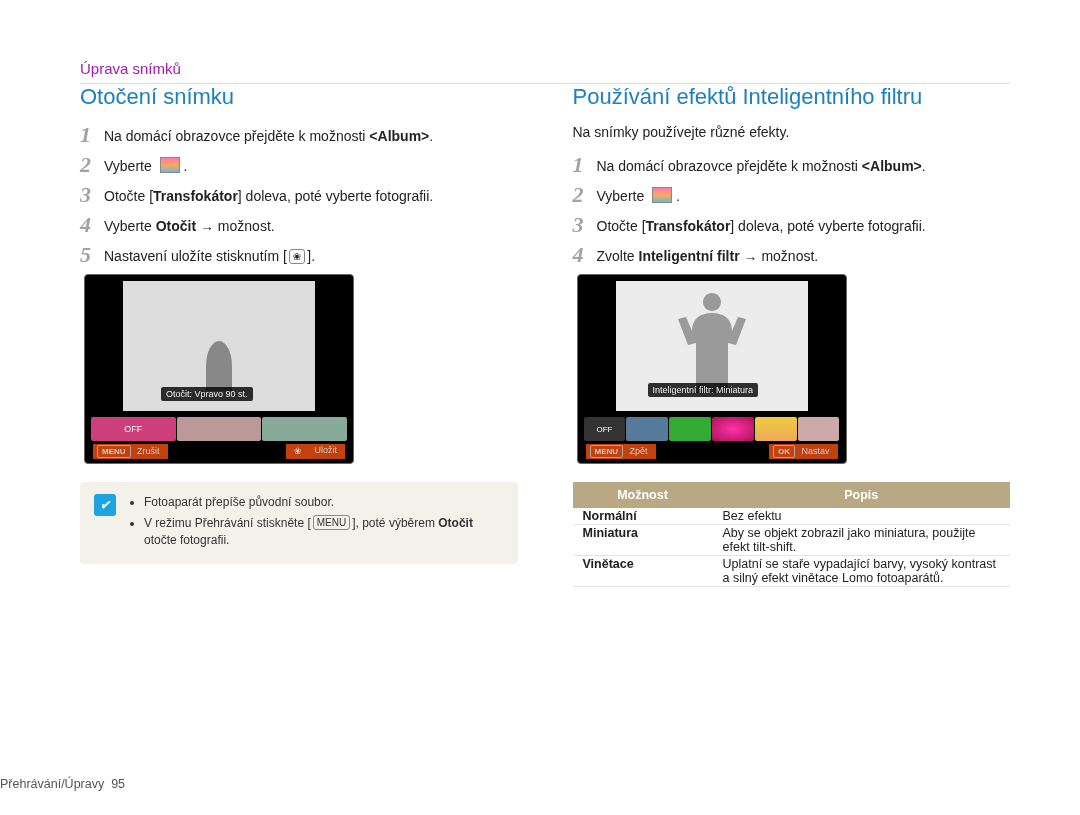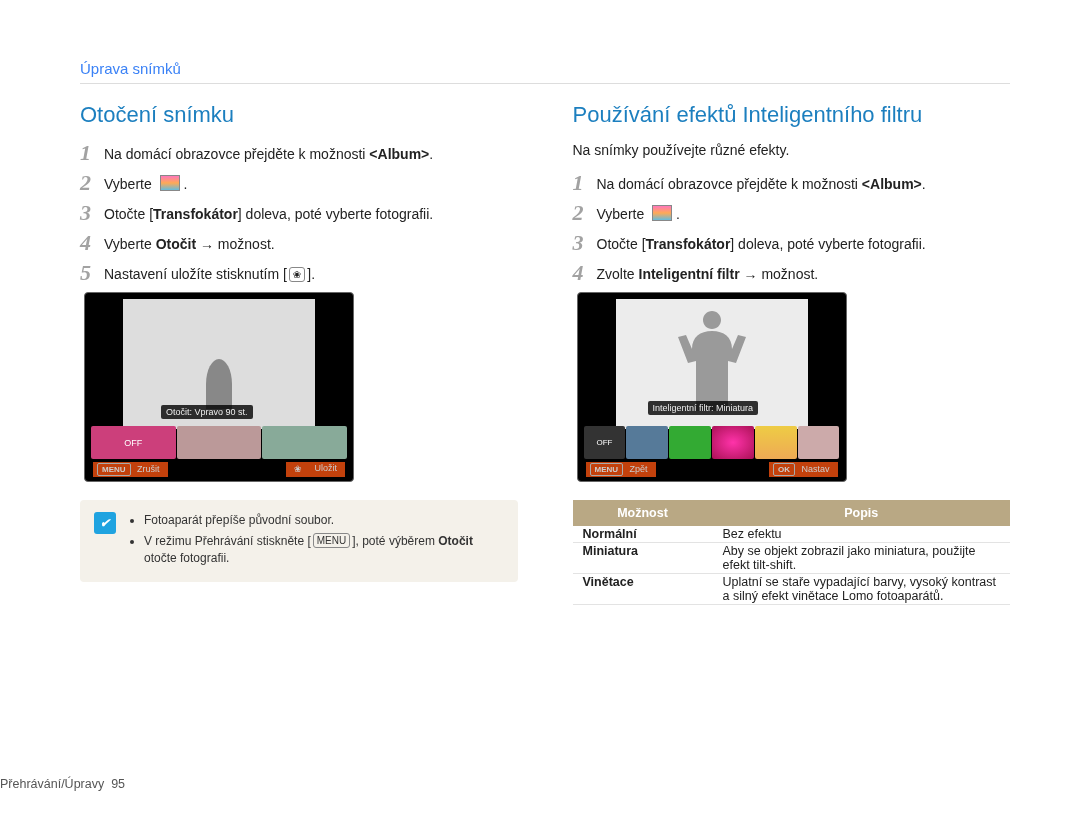--- a/index.html
+++ b/index.html
@@ -10,25 +10,24 @@
     width:1080px;
   }
   .page{
     width:1080px;
     height:815px;
     padding:60px 70px 30px 80px;
     box-sizing:border-box;
     position:relative;
   }
   .breadcrumb{
-    color:#3b82f6;
+    color:#a21caf;
     font-size:15px;
     padding-bottom:6px;
     border-bottom:1px solid #ddd;
-    margin-bottom:18px;
   }
   .cols{display:flex;gap:55px;}
   .col{flex:1;}
   h2.section{
     color:#1C7FBF;
     font-weight:normal;
     font-size:22px;
     margin:0 0 14px 0;
   }
   
@@ -59,21 +58,21 @@
     height:130px;background:#ddd;
   }
   .cam-person{
     width:26px;height:50px;background:#888;border-radius:50% 50% 0 0;
     position:absolute;left:50%;transform:translateX(-50%);top:60px;
   }
   .cam-label{
     position:absolute;left:76px;top:112px;font-size:9px;color:#eee;
     background:rgba(0,0,0,.8);padding:2px 5px;border-radius:2px;
   }
-  .cam-strip{position:absolute;left:6px;right:6px;bottom:22px;height:33px;display:flex;gap:1px}
+  .cam-strip{position:absolute;left:6px;right:6px;bottom:22px;height:24px;display:flex;gap:1px}
   .cam-strip>div{flex:1;background:#555;border-radius:2px;position:relative}
   .cam-strip>div:first-child{background:#cc3f7b}
   .cam-strip>div:nth-child(2){background:#b99}
   .cam-strip>div:nth-child(3){background:#8a9}
   .cam-foot{position:absolute;left:8px;right:8px;bottom:4px;font-size:9px;display:flex;justify-content:space-between}
   .cam-foot span{background:#c2410c;color:#ccc;padding:1px 4px}
   
   .cam2 .cam-inner{background:#ececec}
   .cam2 .silhouette{
     position:absolute;left:50%;transform:translateX(-50%);top:12px;

